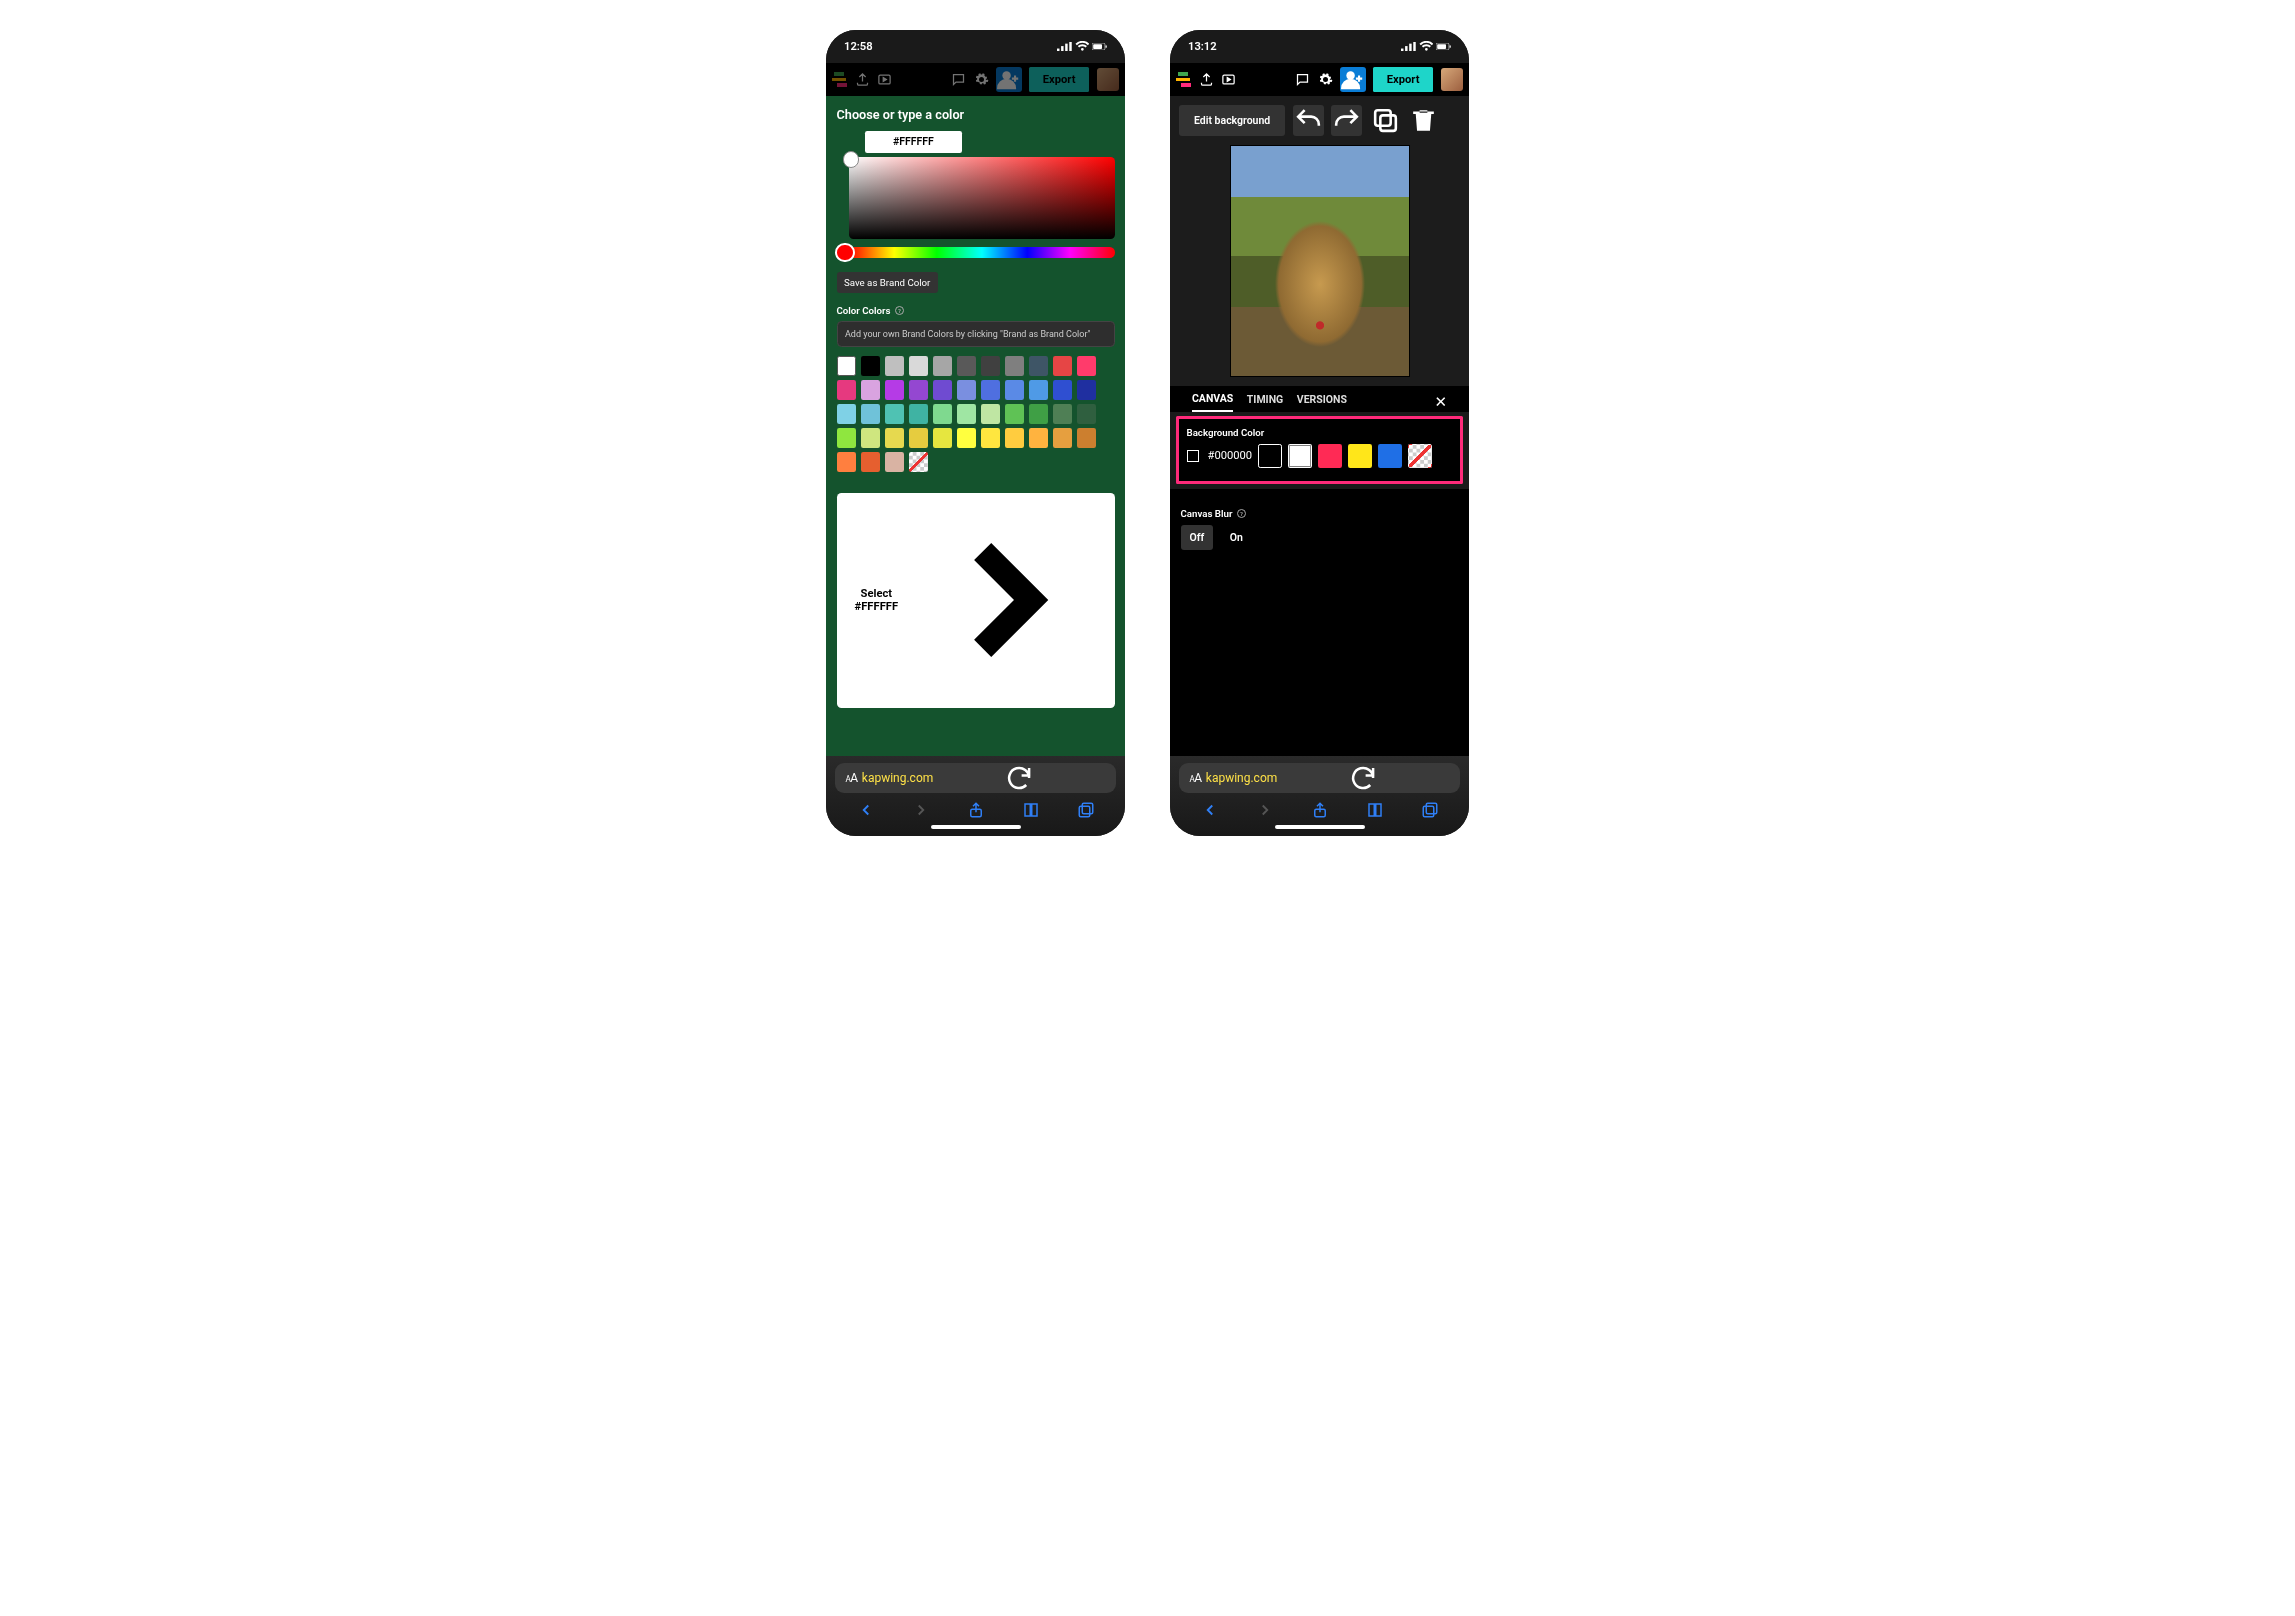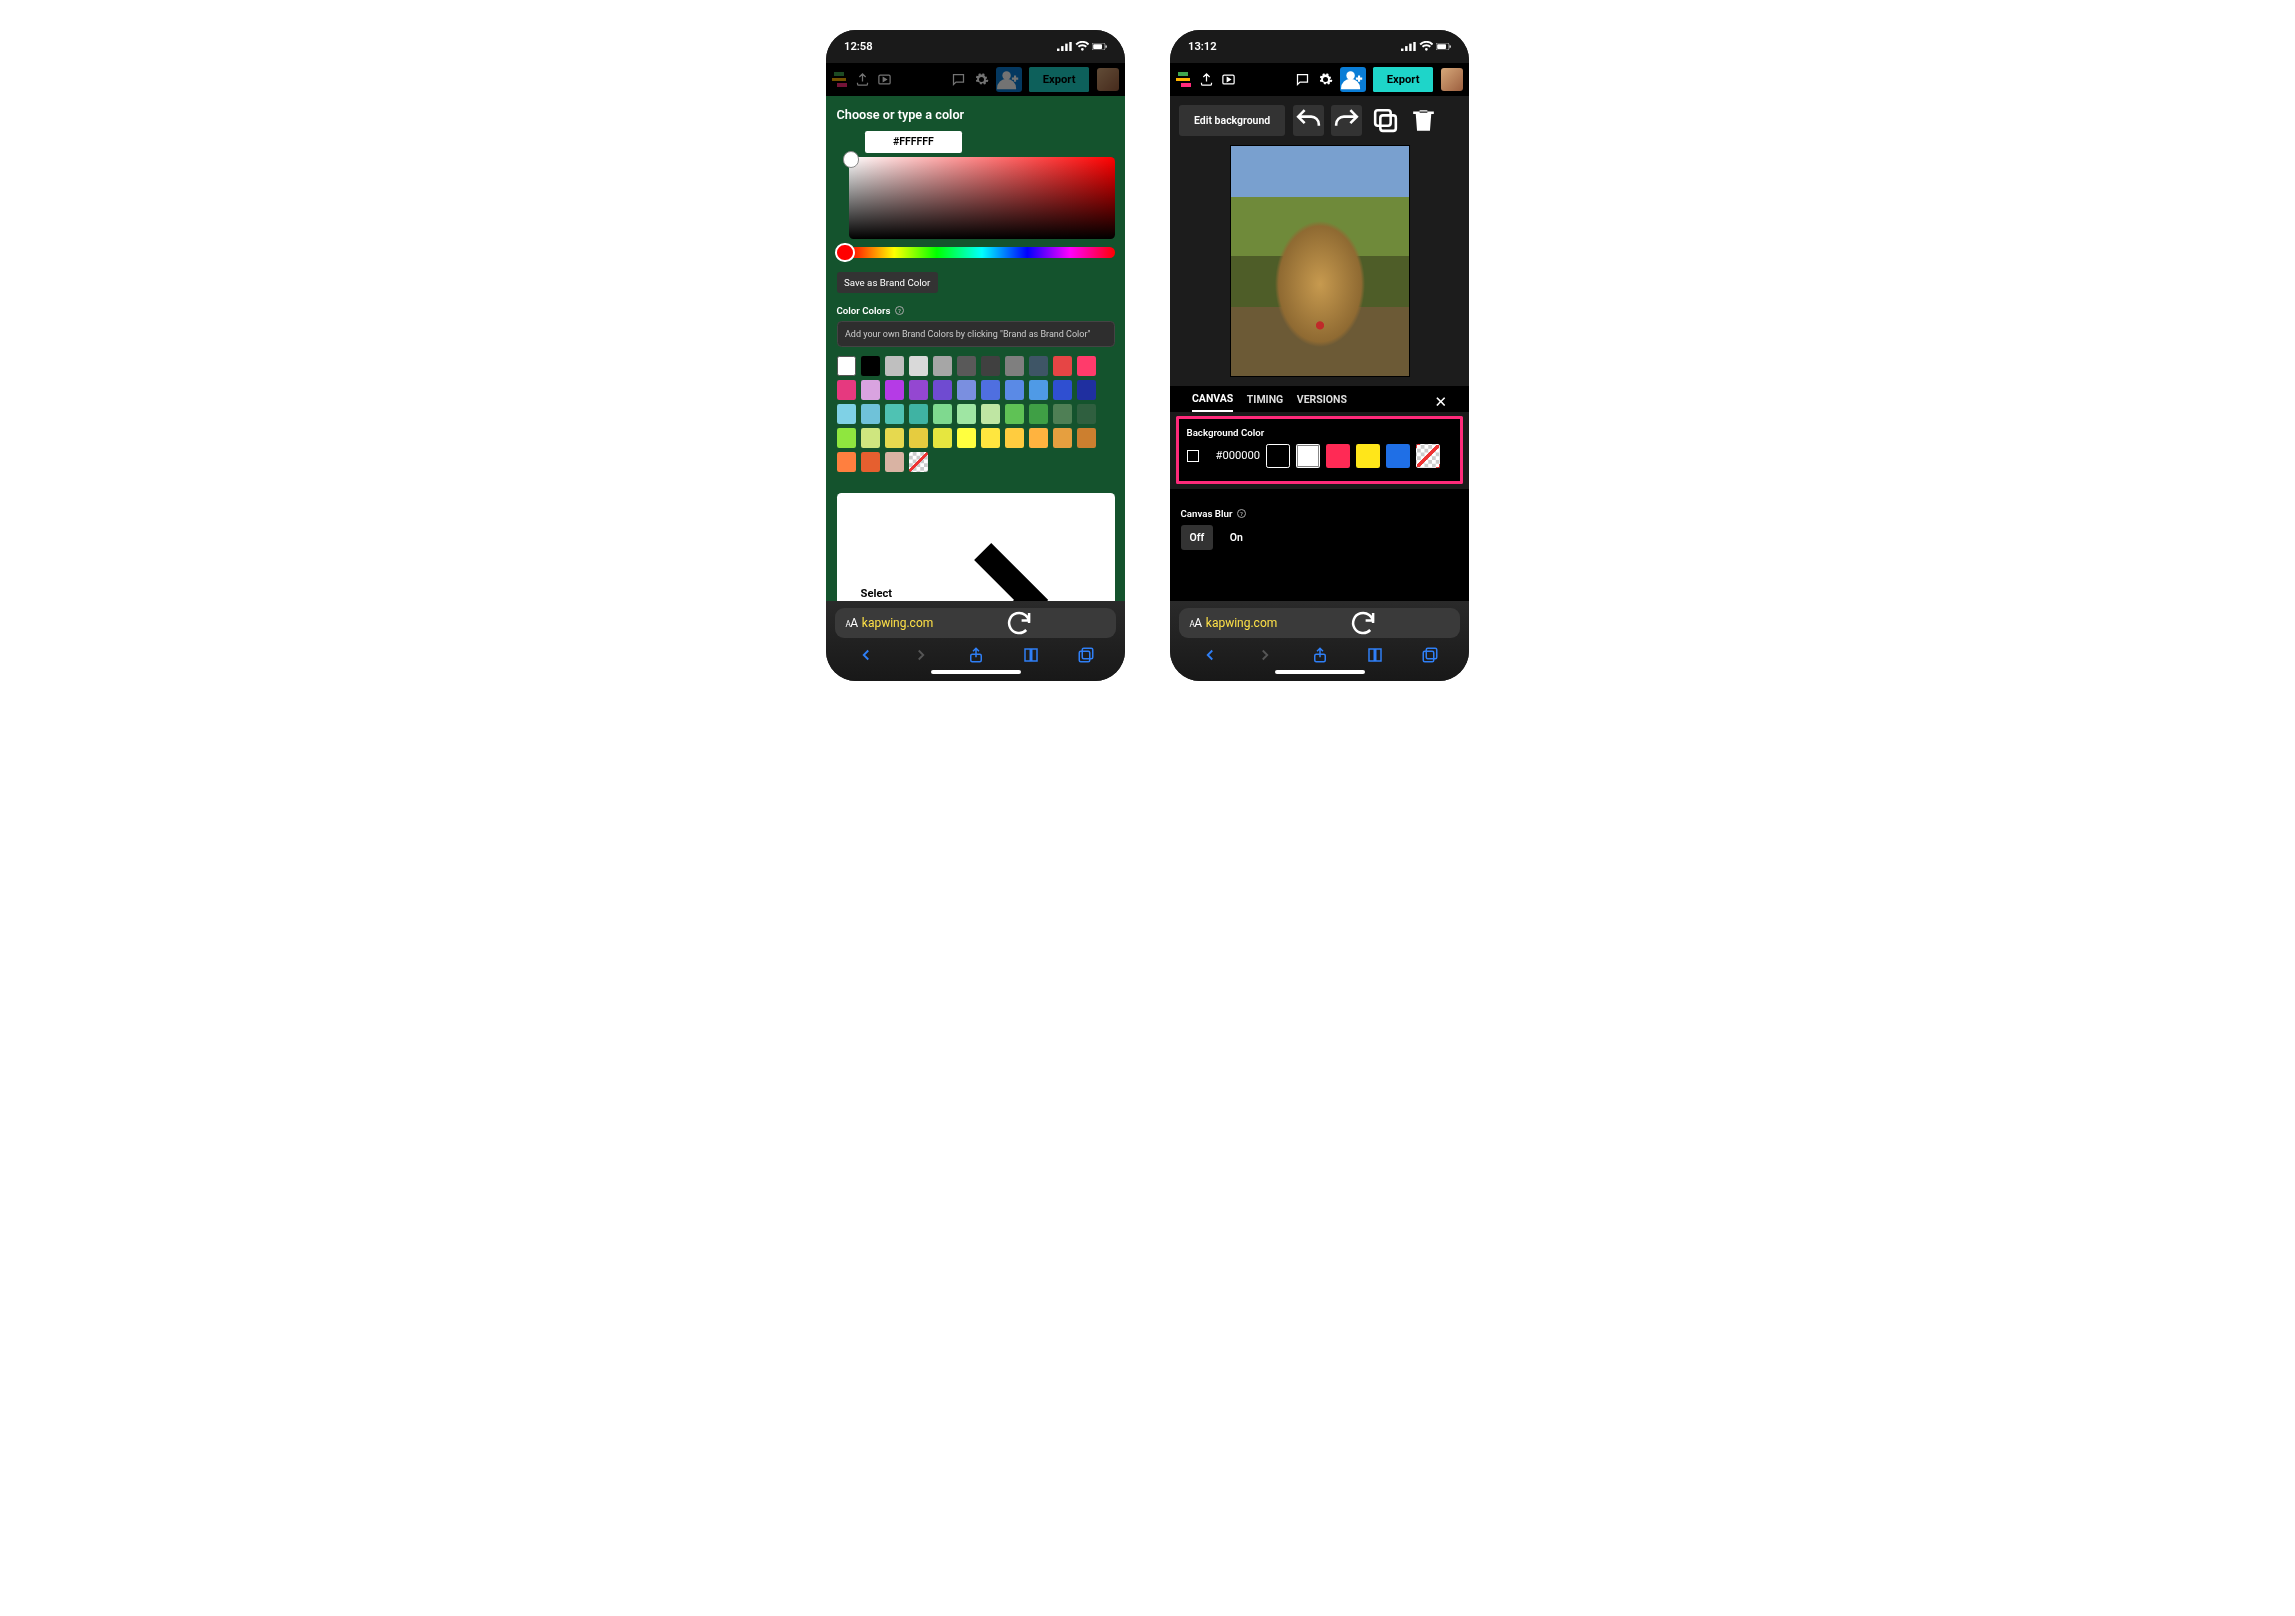--- a/index.html
+++ b/index.html
@@ -6,21 +6,21 @@
   body {
     background: #ffffff;
     font-family: -apple-system, BlinkMacSystemFont, "Segoe UI", Roboto, sans-serif;
     display: flex;
     justify-content: center;
     gap: 45px;
     padding: 30px 15px;
   }
   .phone {
     width: 299px;
-    height: 651px;
+    height: 806px;
     background: #1a1a1a;
     border-radius: 30px;
     overflow: hidden;
     position: relative;
     display: flex;
     flex-direction: column;
   }
   .status-bar {
     height: 33px;
     display: flex;
@@ -301,21 +301,21 @@
   }
   .sub-label { color: #fff; font-size: 9.7px; font-weight: 600; margin-bottom: 6px; }
   .color-row {
     display: flex;
     align-items: center;
     gap: 6px;
   }
   .hex-field {
     display: flex;
     align-items: center;
-    gap: 17px;
+    gap: 9px;
     color: #fff;
     font-size: 11.2px;
     text-align: right;
   }
   .hex-field .box {
     width: 12px; height: 12px;
     border: 1.5px solid #fff;
     background: #000;
   }
   .pick-sw {

